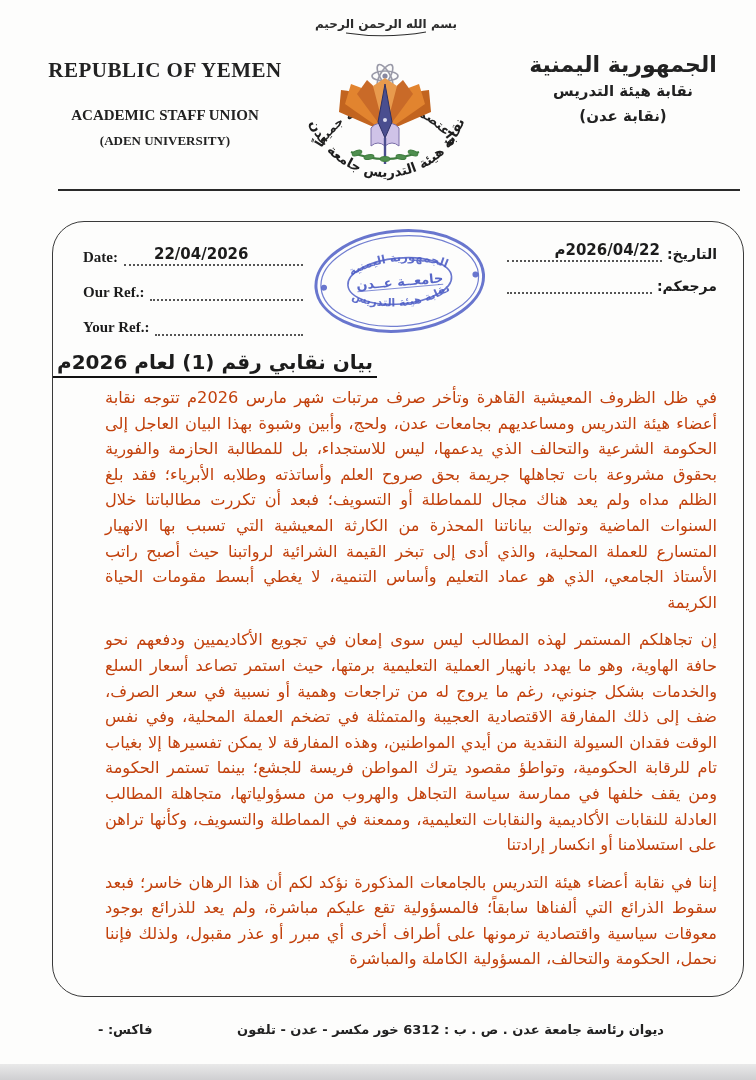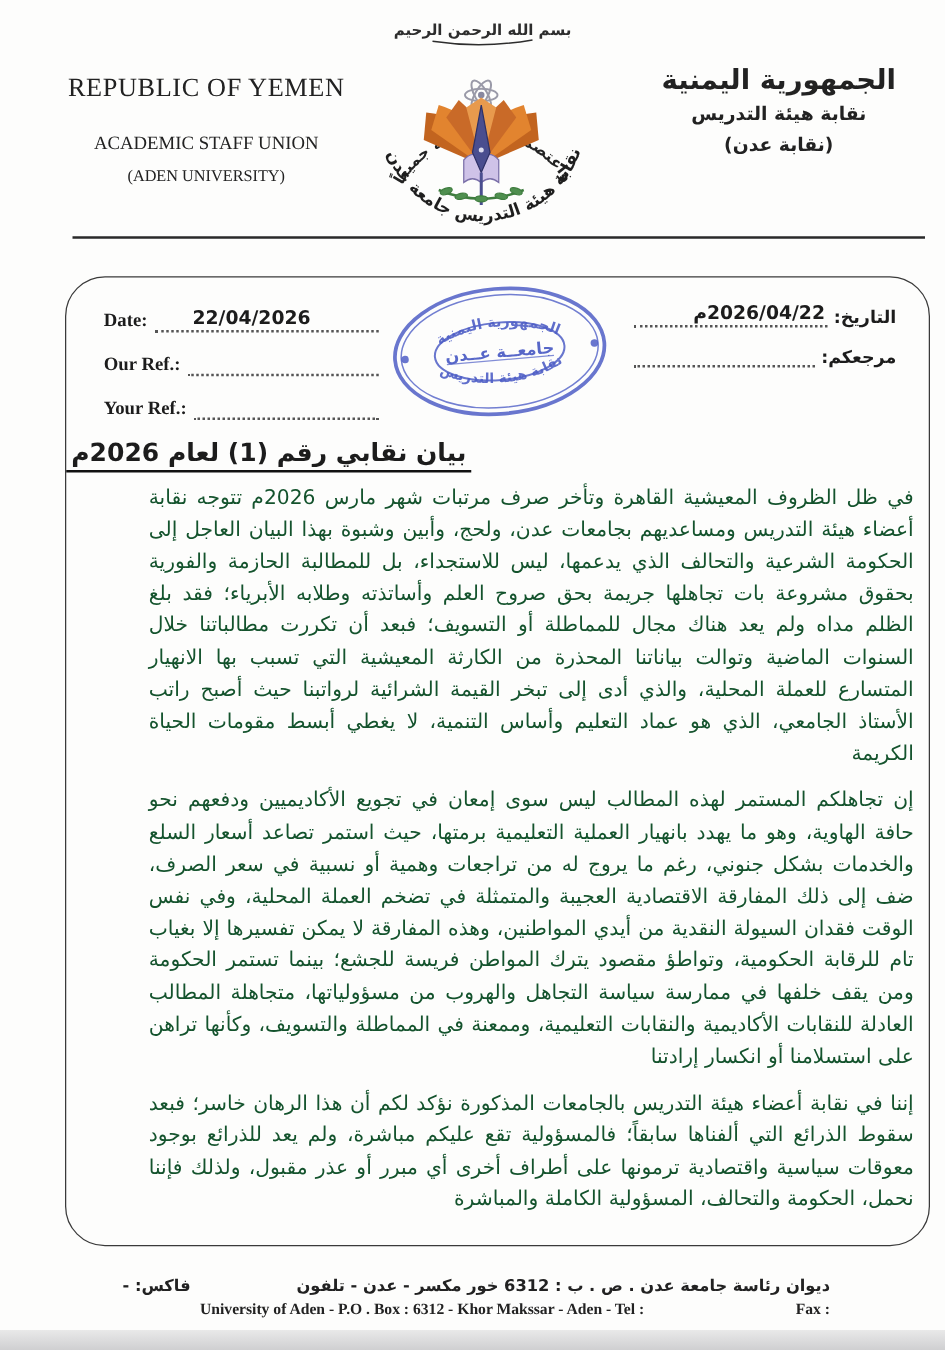--- a/index.html
+++ b/index.html
@@ -5,21 +5,21 @@
   html,body{margin:0;padding:0;background:#888;}
   .page{
     position:relative;width:756px;height:1080px;background:#fdfdfc;
     font-family:"DejaVu Sans",sans-serif;color:#1c1c1c;overflow:hidden;
     margin:0 auto;
   }
   
   .letterhead{position:absolute;top:0;left:0;width:100%;height:190px;}
   .lh-left{
     position:absolute;left:30px;top:58px;width:270px;text-align:center;
-    font-family:"Liberation Serif",serif;font-weight:normal;color:#222;
+    font-family:"Liberation Serif",serif;font-weight:bold;color:#222;
   }
   .lh-left .l1{font-size:21px;letter-spacing:.5px;}
   .lh-left .l2{font-size:15px;margin-top:24px;}
   .lh-left .l3{font-size:13px;margin-top:9px;}
   .lh-right{
     position:absolute;right:18px;top:52px;width:230px;text-align:center;
     font-weight:bold;direction:rtl;color:#222;
   }
   .lh-right .r1{font-size:22px;}
   .lh-right .r2{font-size:15px;margin-top:5px;}
@@ -52,22 +52,22 @@
   }
   .stamp-wrap{position:absolute;left:258px;top:-12px;transform:rotate(-5deg);opacity:.9;}
   
   .doc-title{
     position:absolute;top:128px;width:100%;text-align:left;direction:rtl;
     font-size:20px;font-weight:bold;
   }
   .doc-title span{border-bottom:2.5px solid #111;padding:0 4px 2px 4px;}
   
   .doc-body{
-    position:absolute;top:163px;right:12px;width:612px;direction:rtl;
-    font-size:16.2px;line-height:25.6px;text-align:justify;color:#14532d;
+    position:absolute;top:163px;right:26px;width:612px;direction:rtl;
+    font-size:16.2px;line-height:25.6px;text-align:justify;color:#c2410c;
   }
   .doc-body p{margin:0 0 12px 0;}
   
   .footer{position:absolute;left:98px;top:1022px;width:566px;}
   .footer-ar{
     display:flex;direction:rtl;justify-content:space-between;align-items:baseline;
     font-size:13px;font-weight:bold;color:#222;
   }
   .footer-en{
     display:flex;justify-content:space-between;align-items:baseline;
@@ -225,20 +225,16 @@
       <p>إن تجاهلكم المستمر لهذه المطالب ليس سوى إمعان في تجويع الأكاديميين ودفعهم نحو حافة الهاوية، وهو ما يهدد بانهيار العملية التعليمية برمتها، حيث استمر تصاعد أسعار السلع والخدمات بشكل جنوني، رغم ما يروج له من تراجعات وهمية أو نسبية في سعر الصرف، ضف إلى ذلك المفارقة الاقتصادية العجيبة والمتمثلة في تضخم العملة المحلية، وفي نفس الوقت فقدان السيولة النقدية من أيدي المواطنين، وهذه المفارقة لا يمكن تفسيرها إلا بغياب تام للرقابة الحكومية، وتواطؤ مقصود يترك المواطن فريسة للجشع؛ بينما تستمر الحكومة ومن يقف خلفها في ممارسة سياسة التجاهل والهروب من مسؤولياتها، متجاهلة المطالب العادلة للنقابات الأكاديمية والنقابات التعليمية، وممعنة في المماطلة والتسويف، وكأنها تراهن على استسلامنا أو انكسار إرادتنا</p>
       <p>إننا في نقابة أعضاء هيئة التدريس بالجامعات المذكورة نؤكد لكم أن هذا الرهان خاسر؛ فبعد سقوط الذرائع التي ألفناها سابقاً؛ فالمسؤولية تقع عليكم مباشرة، ولم يعد للذرائع بوجود معوقات سياسية واقتصادية ترمونها على أطراف أخرى أي مبرر أو عذر مقبول، ولذلك فإننا نحمل، الحكومة والتحالف، المسؤولية الكاملة والمباشرة</p>
     </div>
   </div>
 
   <div class="footer">
     <div class="footer-ar">
       <span>ديوان رئاسة جامعة عدن . ص . ب : 6312 خور مكسر  - عدن - تلفون</span>
       <span>فاكس:  -</span>
     </div>
-    <div class="footer-en">
-      <span>University of Aden - P.O . Box : 6312 - Khor Makssar - Aden - Tel :</span>
-      <span>Fax :</span>
-    </div>
   </div>
 
   <div class="scan-edge"></div>
 </div>
 
 </body></html>

